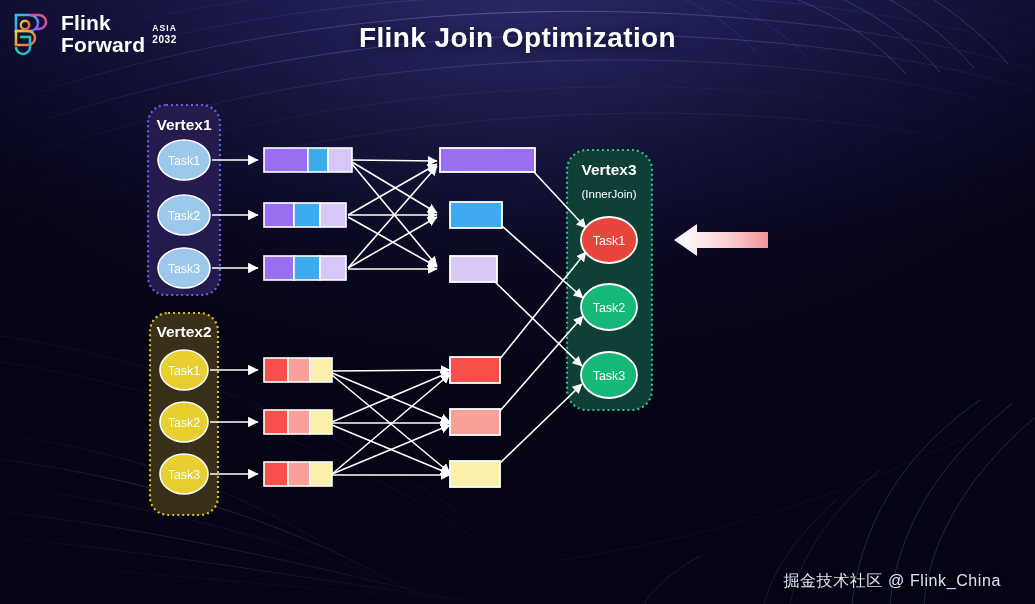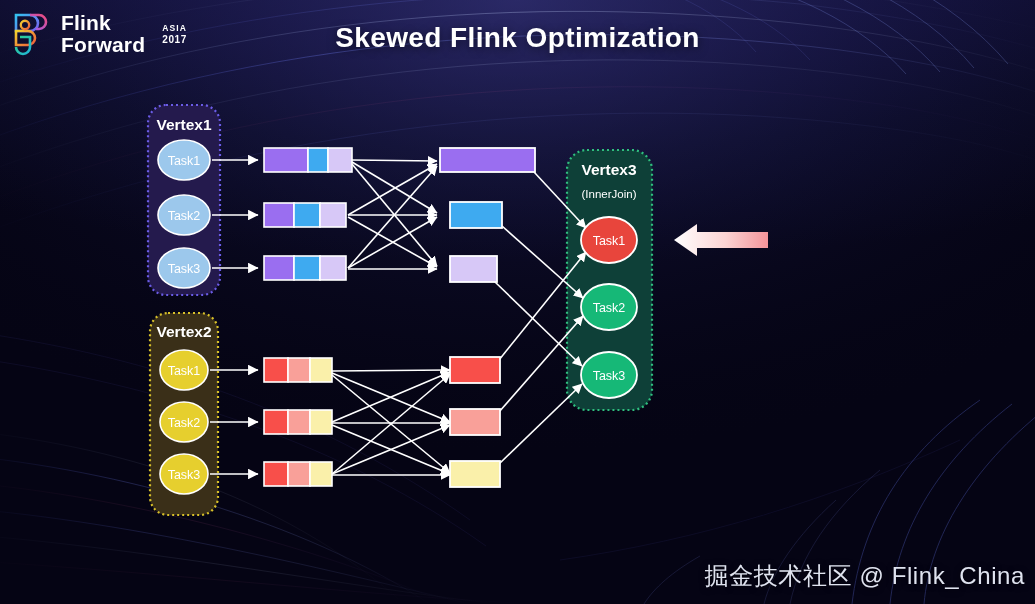--- a/index.html
+++ b/index.html
@@ -14,21 +14,21 @@
       radial-gradient(130% 85% at 52% -28%, #27245e 0%, #1b1a4a 22%, #121038 42%, #0a0a23 62%, #050414 84%),
       #05040f;
   }
   
   .bg-layer{position:absolute;inset:0;pointer-events:none;}
   .bg-svg{position:absolute;inset:0;width:1035px;height:604px;}
 
   
   #logo{position:absolute;left:12px;top:11px;display:flex;align-items:center;gap:9px;}
   #logo .mark{width:40px;height:46px;flex:0 0 auto;}
-  #logo .wordwrap{display:flex;align-items:flex-start;gap:17px;}
+  #logo .wordwrap{display:flex;align-items:flex-start;gap:7px;}
   #logo .word{
     color:#ffffff;font-size:21px;line-height:20px;font-weight:700;
     letter-spacing:.2px;
   }
   #logo .word .l2{display:block;margin-top:2px;text-align:center;}
   #logo .edition{
     color:#ffffff;font-size:8.5px;line-height:11px;font-weight:700;
     letter-spacing:1.1px;padding-top:10px;text-align:left;
   }
   #logo .edition .yr{display:block;font-size:10px;letter-spacing:.6px;}
@@ -44,22 +44,22 @@
   #diagram{position:absolute;left:0;top:0;width:1035px;height:604px;}
 
   
   #annotation{
     position:absolute;left:795px;top:198px;width:200px;
     color:#eef0f7;font-size:13.5px;line-height:34px;font-weight:700;
     letter-spacing:.4px;
   }
   
   #watermark{
-    position:absolute;right:10px;bottom:12px;
-    color:#dfe3ef;font-size:24px;letter-spacing:.6px;
+    position:absolute;right:34px;bottom:12px;
+    color:#dfe3ef;font-size:16px;letter-spacing:.6px;
     text-shadow:0 1px 6px rgba(0,0,0,.6);
     white-space:nowrap;
   }
 </style>
 </head>
 <body>
 
 <div id="slide">
 
   <div class="bg-layer">
@@ -165,26 +165,26 @@
       <path d="M4 26 h10 v10 a7 7 0 0 1 -14 0" fill="none" stroke="url(#lgC)" stroke-width="2.6" transform="translate(4,0)"></path>
       <circle cx="13" cy="14" r="4.2" fill="none" stroke="url(#lgB)" stroke-width="2.4"></circle>
     </svg>
     <div class="wordwrap">
       <div class="word">
         <span>Flink</span>
         <span class="l2">Forward</span>
       </div>
       <div class="edition">
         <span>ASIA</span>
-        <span class="yr">2017</span>
+        <span class="yr">2032</span>
       </div>
     </div>
   </div>
 
-  <div id="title">Skewed Flink Optimization</div>
+  <div id="title">Flink Join Optimization</div>
 
   <svg id="diagram" viewBox="0 0 1035 604">
     <defs>
       <marker id="arrowWhite" viewBox="0 0 10 10" refX="9.4" refY="5" markerWidth="6.2" markerHeight="6.2" orient="auto-start-reverse">
         <path d="M 0 0 L 10 5 L 0 10 z" fill="#ffffff"></path>
       </marker>
       <linearGradient id="annoArrow" x1="0" y1="0" x2="1" y2="0">
         <stop offset="0%" stop-color="#ffffff"></stop>
         <stop offset="55%" stop-color="#fbd3d3"></stop>
         <stop offset="100%" stop-color="#f4949a"></stop>

